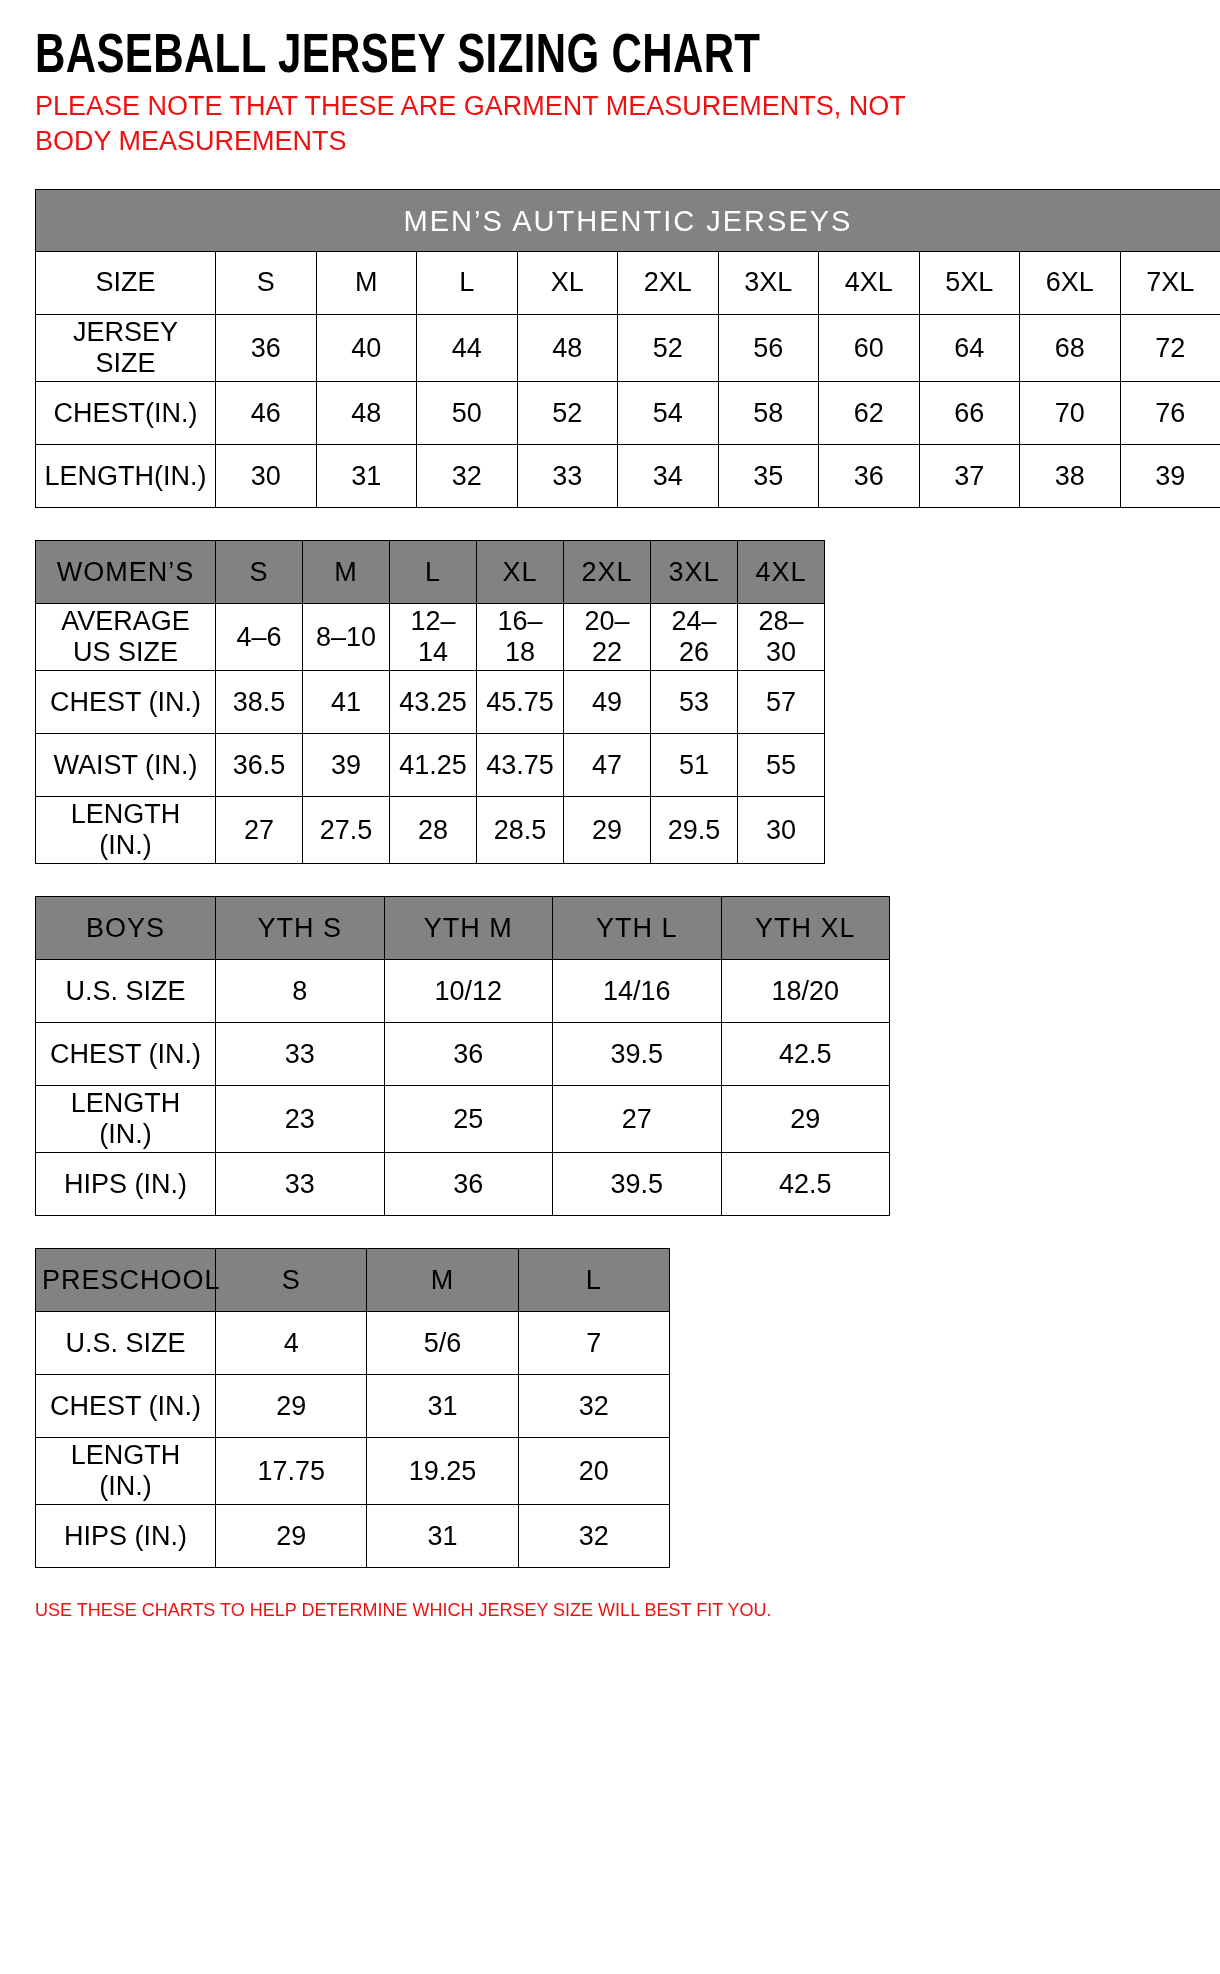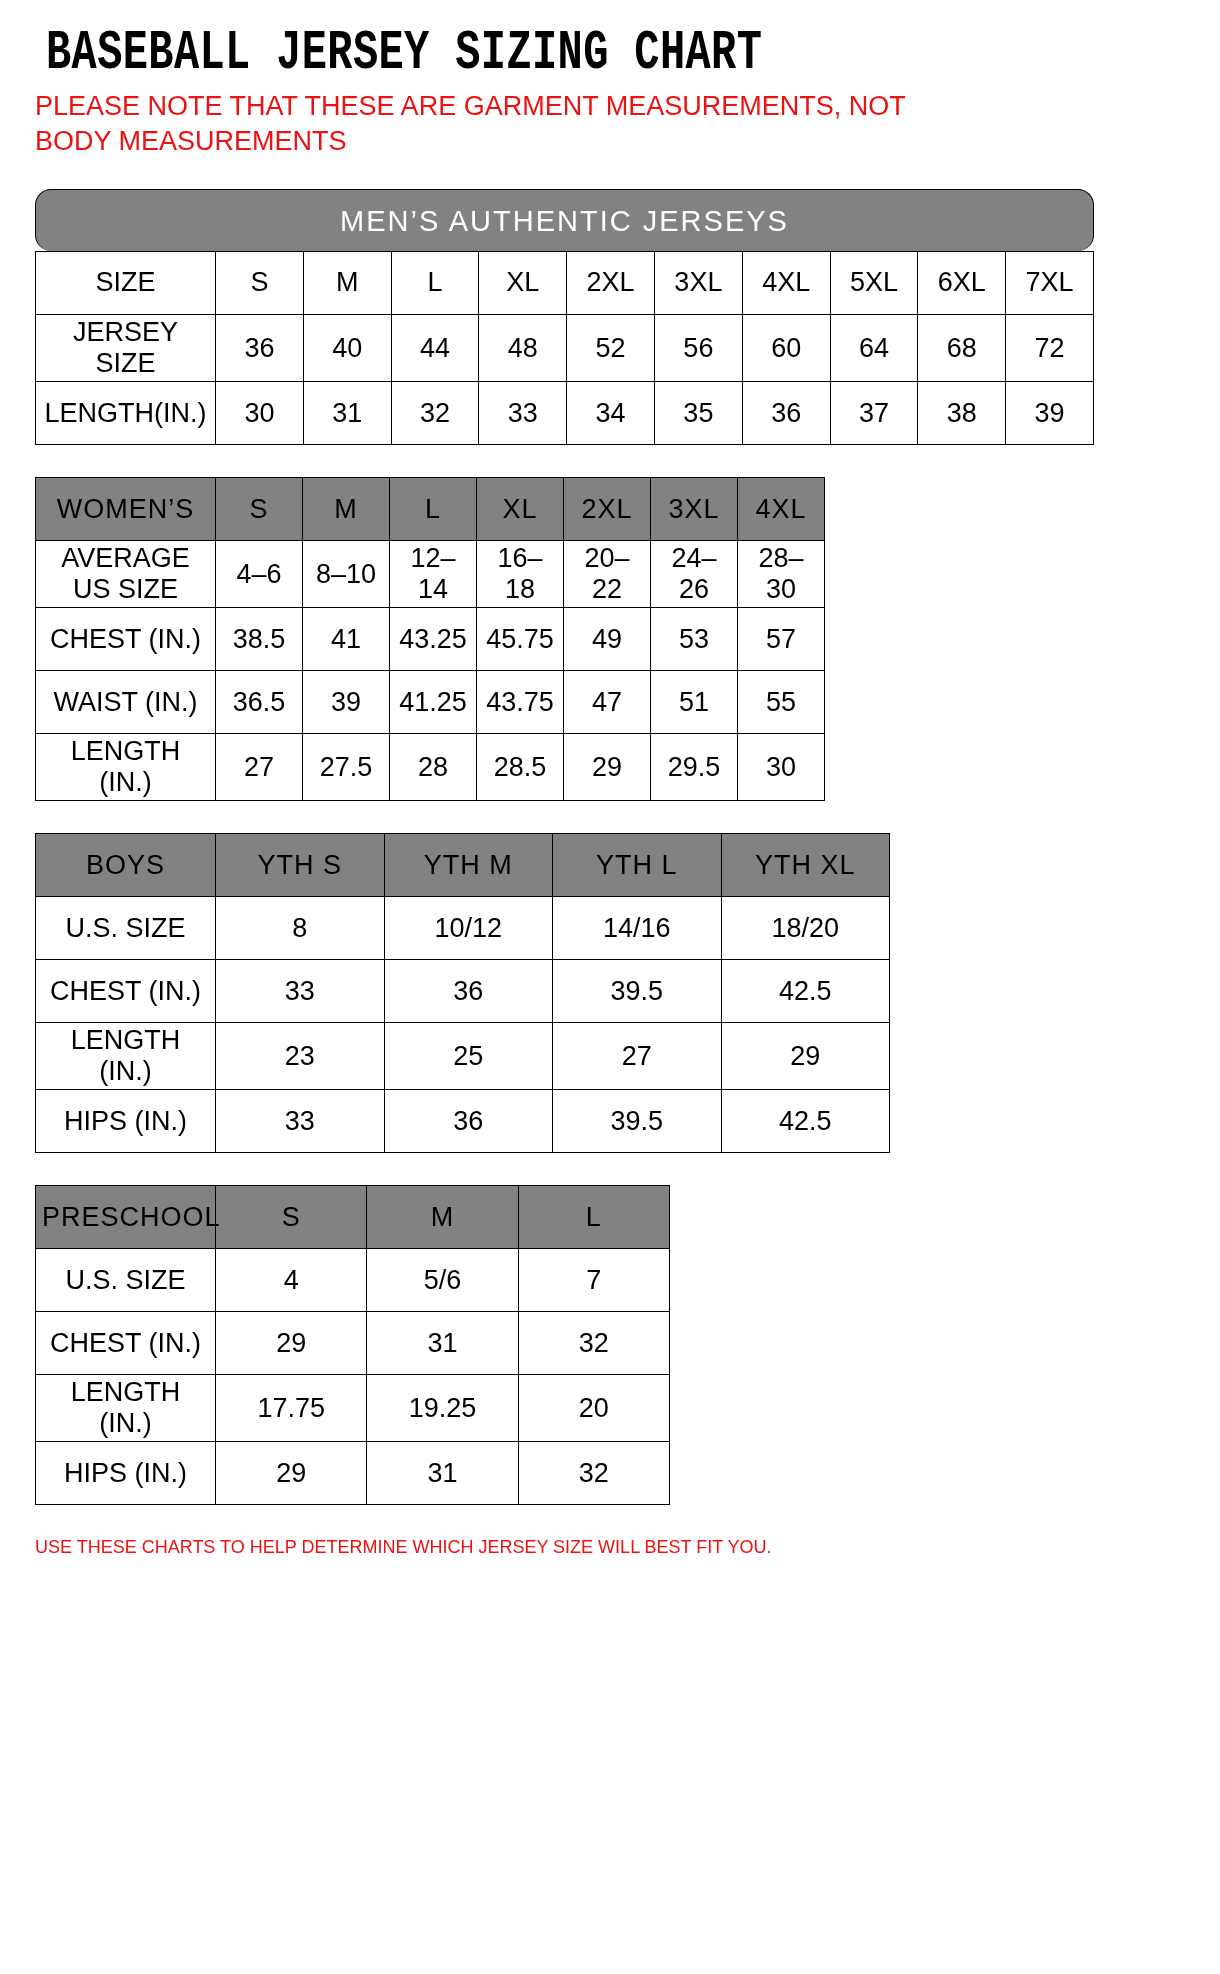--- a/index.html
+++ b/index.html
@@ -5,21 +5,21 @@
   html, body {
     margin: 0;
     padding: 0;
     background: #ffffff;
     font-family: "Liberation Sans", sans-serif;
     color: #000;
   }
   body { width: 1220px; min-height: 1974px; }
   .page { padding: 24px 35px 20px 35px; }
 
-  h1 { margin: 0 0 6px 11px; line-height: 1.05; font-family: Liberation Mono, monospace; }
+  h1 { margin: 0 0 6px 0; line-height: 1.05; }
   .condensed {
     display: inline-block;
     font-size: 56px;
     font-weight: 900;
     letter-spacing: 0.5px;
     transform: scaleX(0.75);
     transform-origin: left center;
     white-space: nowrap;
   }
 
@@ -60,21 +60,21 @@
     padding: 2px 6px;
     box-sizing: border-box;
     line-height: 1.15;
   }
   .head-row td {
     background: var(--gray, #828282);
     color: #000000;
     letter-spacing: 1px;
   }
 
-  .men-table       { width: 1059px; border-radius: 16px; }
+  .men-table       { width: 1186px; }
   .women-table     { width: 790px; }
   .boys-table      { width: 855px; }
   .preschool-table { width: 635px; }
   col.label-col    { width: 180px; }
 
   .footer-note {
     color: var(--red, #ee1111);
     font-size: 18px;
     margin: 22px 0 0 0;
     white-space: nowrap;
@@ -126,20 +126,33 @@
             <td>44</td>
             <td>48</td>
             <td>52</td>
             <td>56</td>
             <td>60</td>
             <td>64</td>
             <td>68</td>
             <td>72</td>
           </tr>
           <tr>
+            <td>CHEST(IN.)</td>
+            <td>46</td>
+            <td>48</td>
+            <td>50</td>
+            <td>52</td>
+            <td>54</td>
+            <td>58</td>
+            <td>62</td>
+            <td>66</td>
+            <td>70</td>
+            <td>76</td>
+          </tr>
+          <tr>
             <td>LENGTH(IN.)</td>
             <td>30</td>
             <td>31</td>
             <td>32</td>
             <td>33</td>
             <td>34</td>
             <td>35</td>
             <td>36</td>
             <td>37</td>
             <td>38</td>

